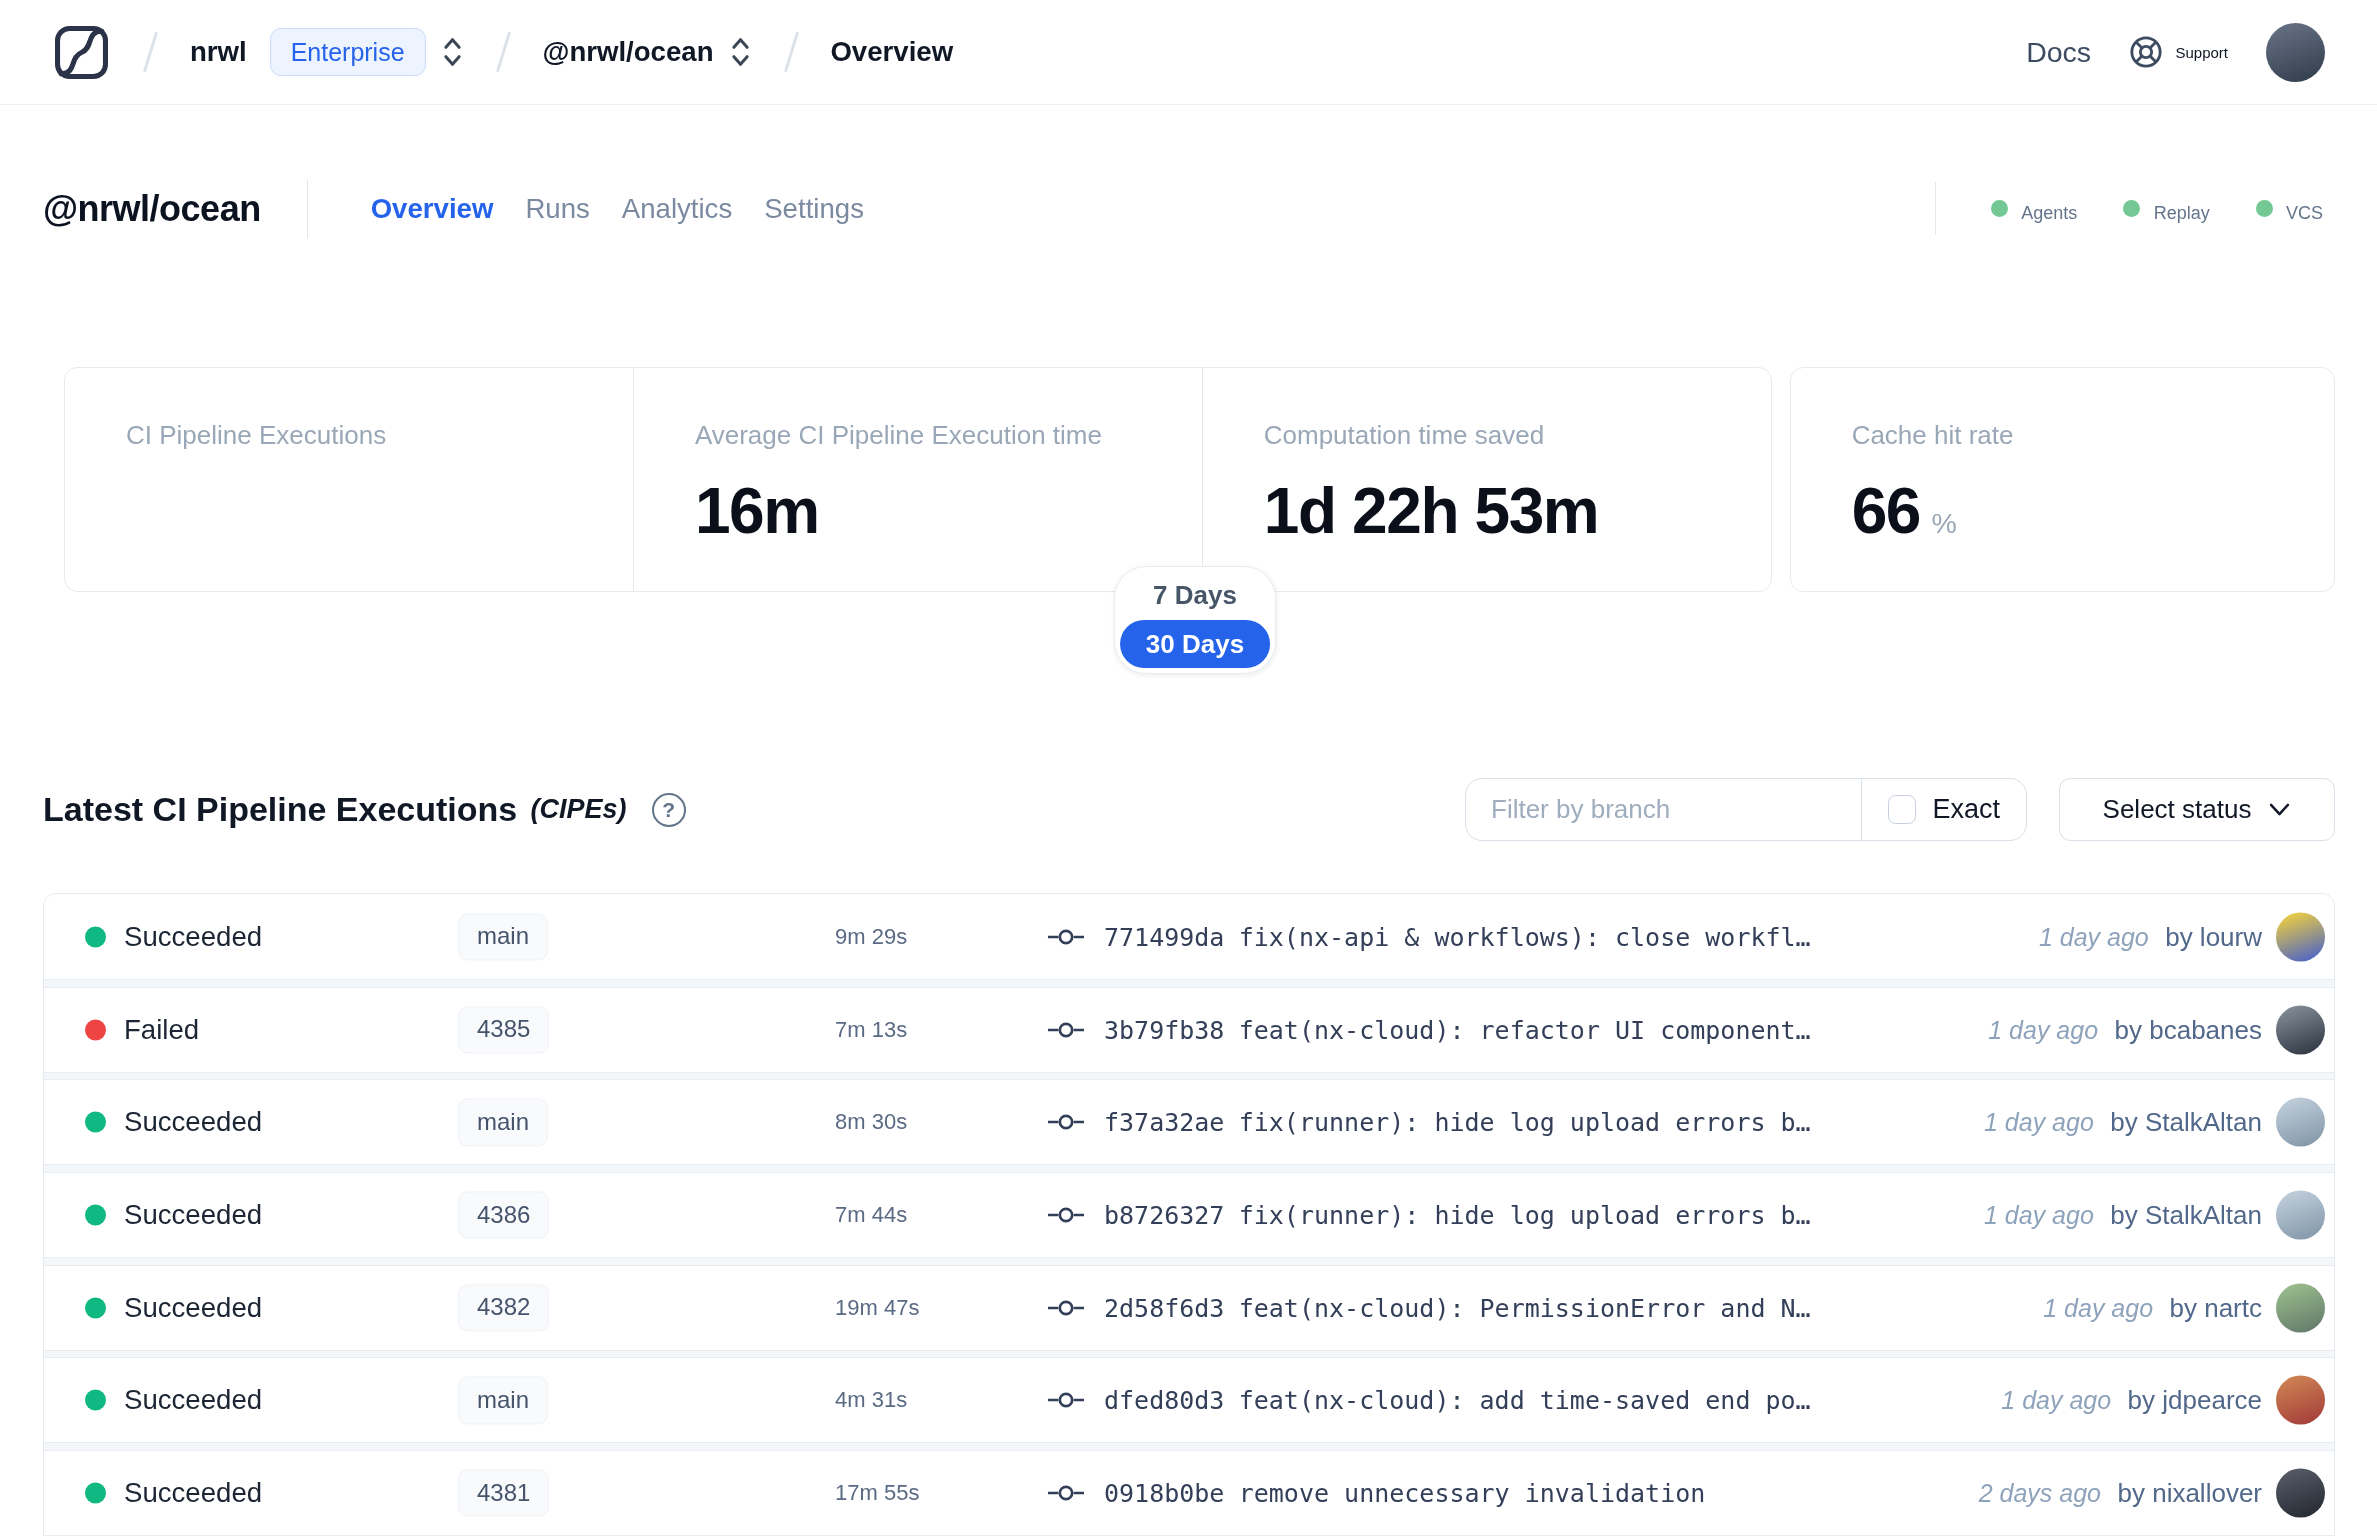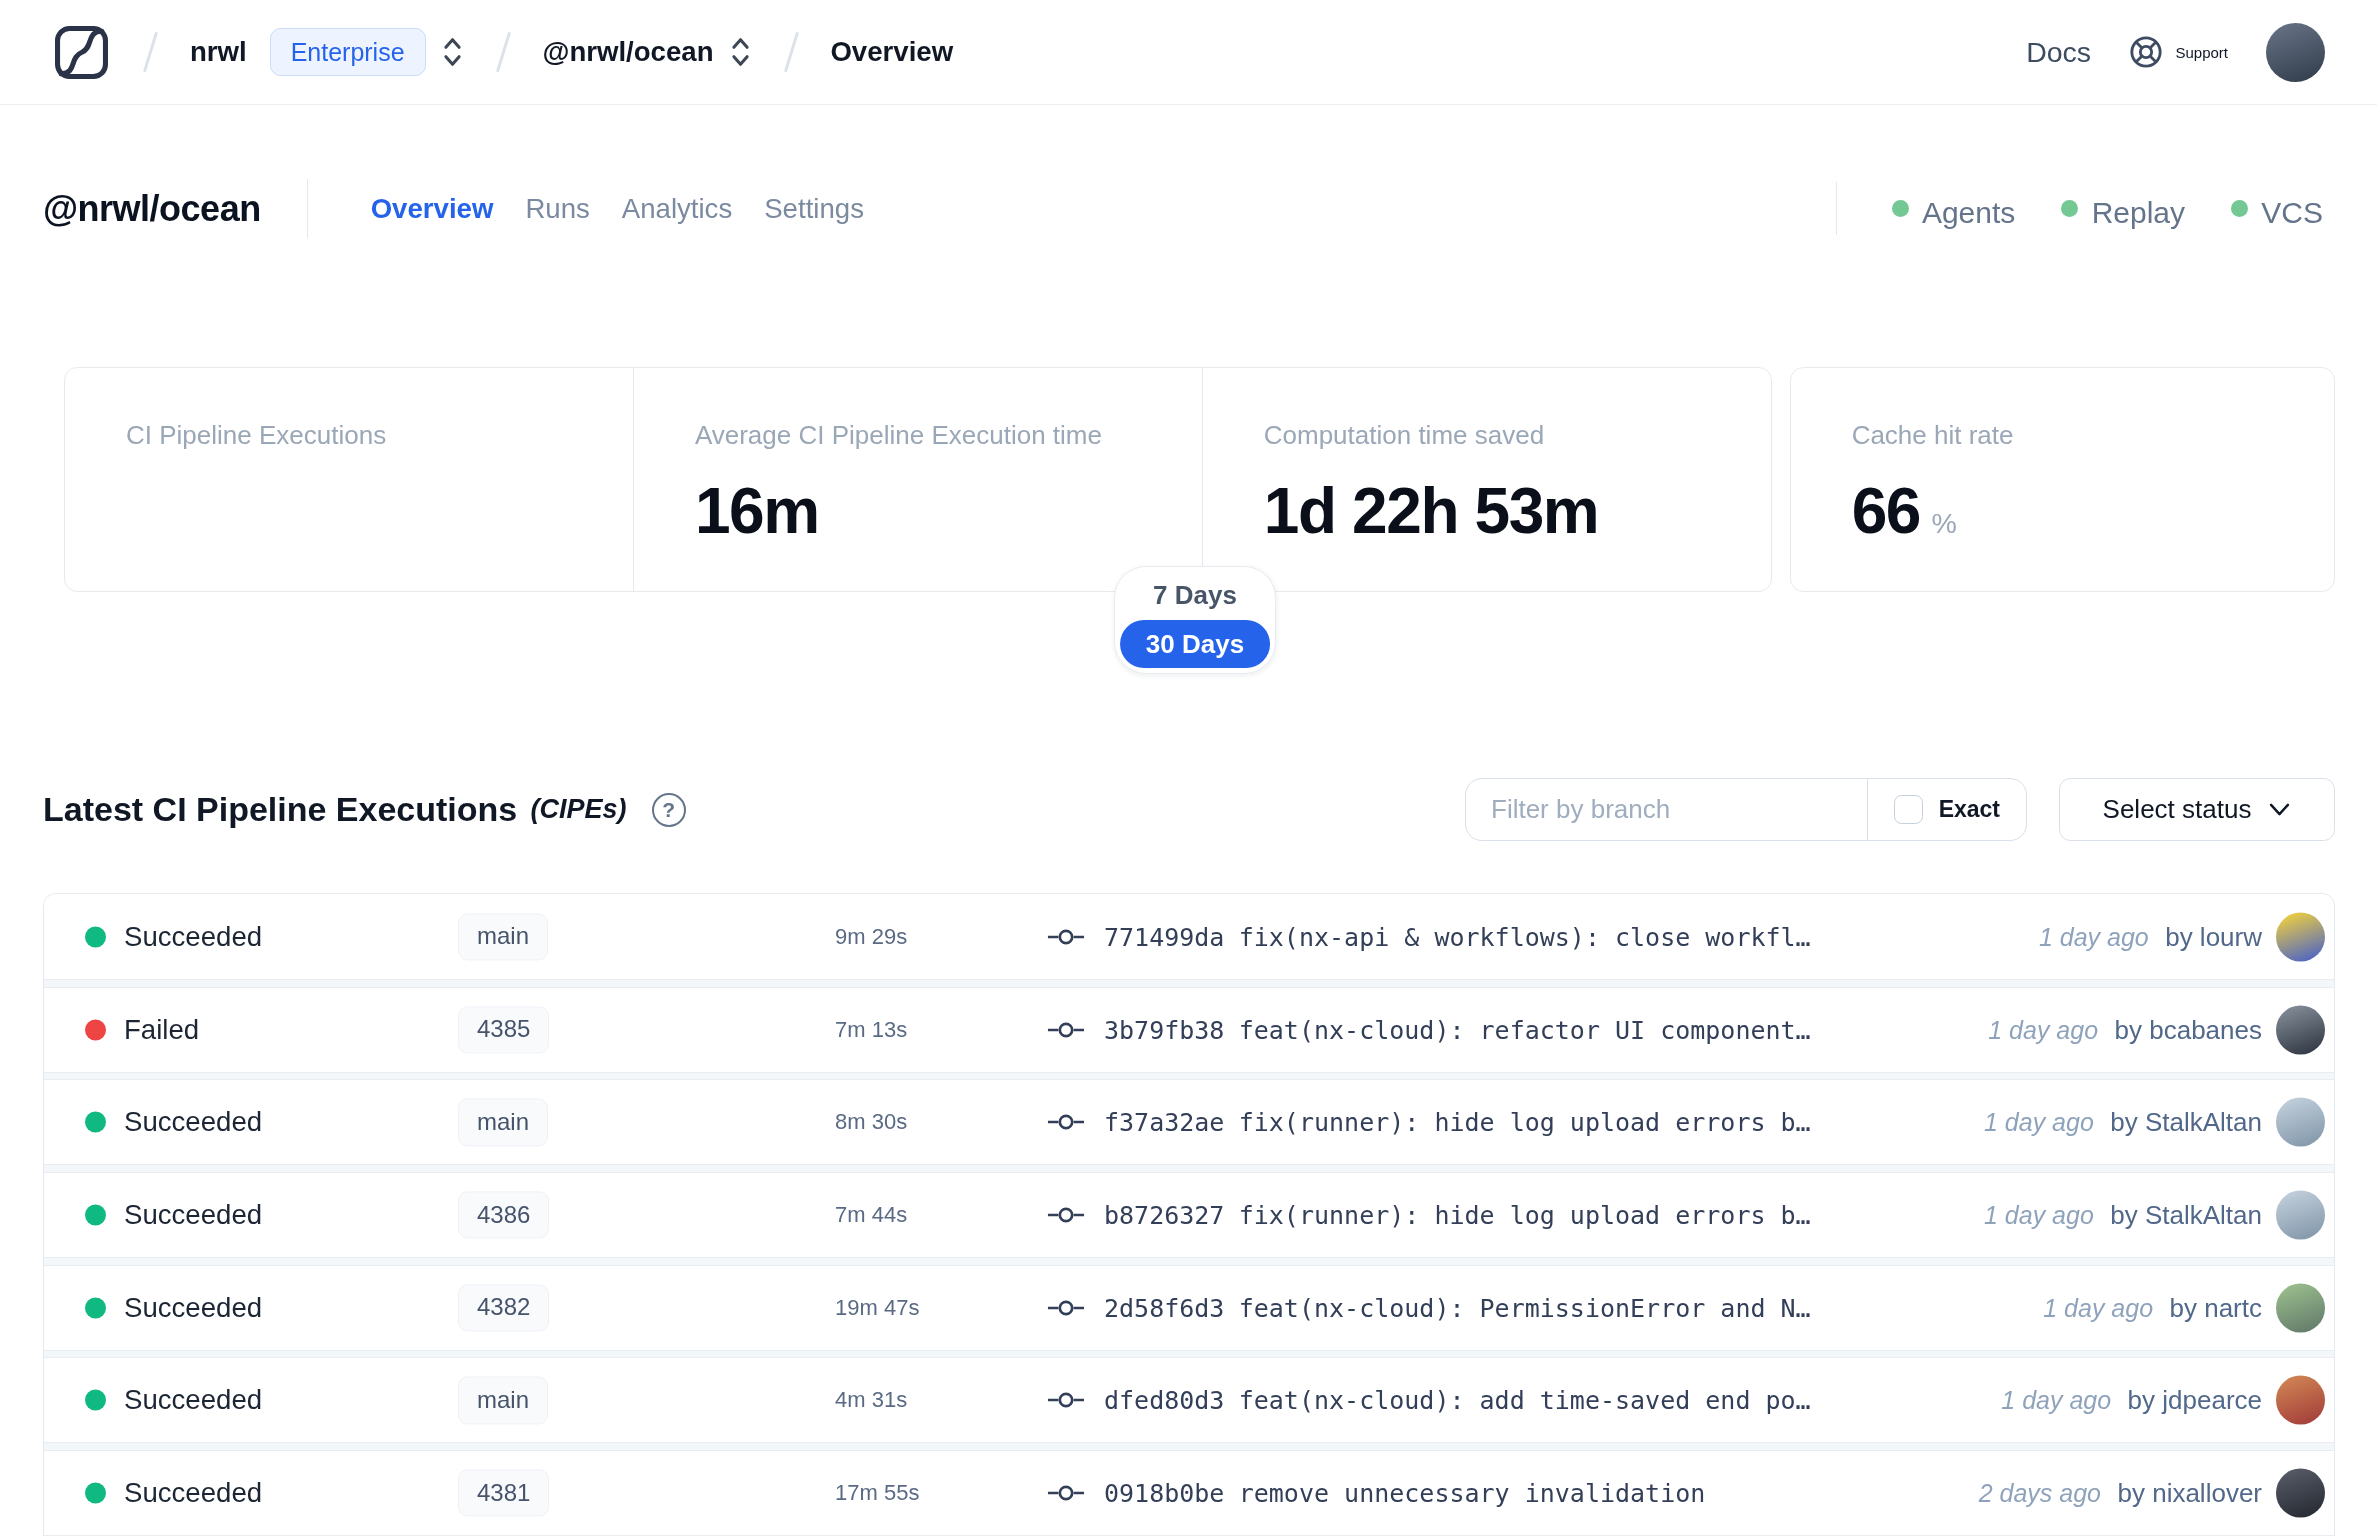--- a/index.html
+++ b/index.html
@@ -26,21 +26,21 @@
   .ws-title{font-size:36px;font-weight:700;letter-spacing:-0.5px;color:#0b1220;margin:0;}
   .vdiv{width:1px;height:59px;background:#e3e8ee;margin:0 63px 0 46px;}
   .tabs{display:flex;align-items:center;gap:32px;font-size:27.6px;}
   .tab{color:#7b8aa0;cursor:pointer;}
   .tab.active{color:#2563eb;font-weight:600;}
   .features{margin-left:auto;display:flex;align-items:center;}
   .vdiv2{width:1px;height:53px;background:#e3e8ee;margin-right:55px;}
   .feature{display:flex;align-items:center;gap:13.3px;margin-right:46px;cursor:pointer;}
   .feature:last-child{margin-right:0;}
   .feature .dot{width:17px;height:17px;border-radius:50%;background:#74c893;}
-  .feature .flabel{font-size:30px;color:#64748b;margin-top:9px;}
+  .feature .flabel{font-size:18px;color:#64748b;margin-top:9px;}
   
   .stats{position:relative;display:flex;margin:129px 43px 0 43px;}
   .stats-group{display:flex;width:1724px;height:225px;border:1px solid #e6eaef;border-radius:13.3px;
     box-sizing:border-box;background:#fff;margin-left:21px;}
   .stat-card{flex:1;padding:52px 0 0 61px;box-sizing:border-box;}
   .stat-card + .stat-card{border-left:1px solid #e6eaef;}
   .stats-solo{width:550px;height:225px;margin-left:18px;border:1px solid #e6eaef;border-radius:13.3px;
     padding:52px 0 0 61px;box-sizing:border-box;background:#fff;}
   .stat-label{font-size:26px;color:#9aa7b7;}
   .stat-value{margin-top:23px;font-size:64px;font-weight:700;color:#0a0f1a;letter-spacing:-1.4px;}
@@ -60,21 +60,21 @@
   .head-controls{margin-left:auto;display:flex;align-items:center;gap:32px;}
   .filter-group{display:flex;align-items:center;width:562px;height:63px;border:1px solid #d9e0e9;
     border-radius:17px;box-sizing:border-box;background:#fff;}
   .filter-input{flex:1;min-width:0;border:none;outline:none;font-size:26px;color:#101725;
     padding:0 25px;background:transparent;font-family:"Liberation Sans",sans-serif;}
   .filter-input::placeholder{color:#9fadbf;}
   .filter-divider{width:1px;align-self:stretch;background:#d9e0e9;}
   .exact-wrap{display:flex;align-items:center;gap:16px;padding:0 26px;}
   .checkbox{width:28.5px;height:28.5px;border:1.9px solid #c6d0dc;border-radius:7.6px;background:#fff;
     box-sizing:border-box;cursor:pointer;}
-  .exact-label{font-size:23px;color:#101725;font-weight:bold;}
+  .exact-label{font-size:27px;color:#101725;}
   .status-select{width:276px;height:63px;border:1px solid #d9e0e9;border-radius:11.4px;display:flex;
     align-items:center;justify-content:center;gap:17px;font-size:26px;color:#101725;font-weight:500;
     background:#fff;box-sizing:border-box;cursor:pointer;}
   
   .cipe-table{margin:52px 43px 0 43px;height:646px;border:1px solid #e6eaef;border-bottom:none;
     border-radius:13.3px 13.3px 0 0;background:#f4f7fa;overflow:hidden;box-sizing:border-box;}
   .cipe-row{position:relative;height:86px;background:#fff;margin-bottom:6.7px;box-sizing:border-box;
     border-bottom:1px solid #e9edf2;cursor:pointer;}
   .cipe-row + .cipe-row{border-top:1px solid #e9edf2;}
   .rdot{position:absolute;left:41px;top:50%;transform:translateY(-50%);width:21px;height:21px;border-radius:50%;}

